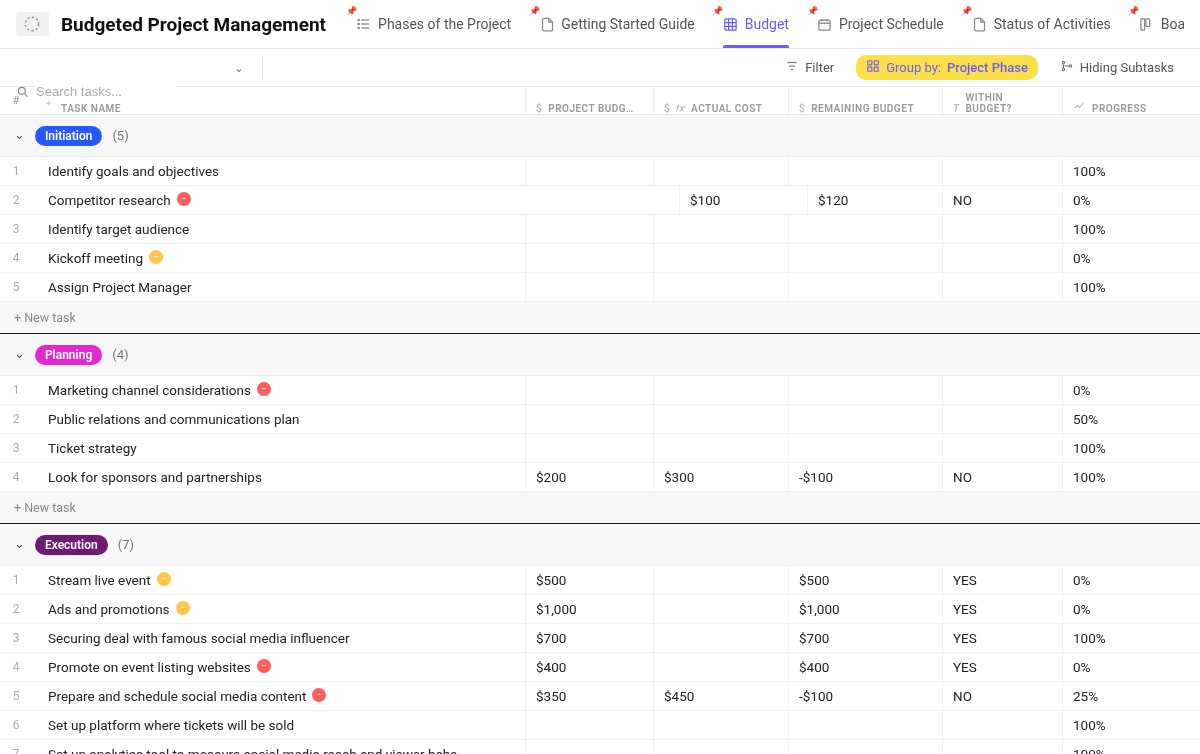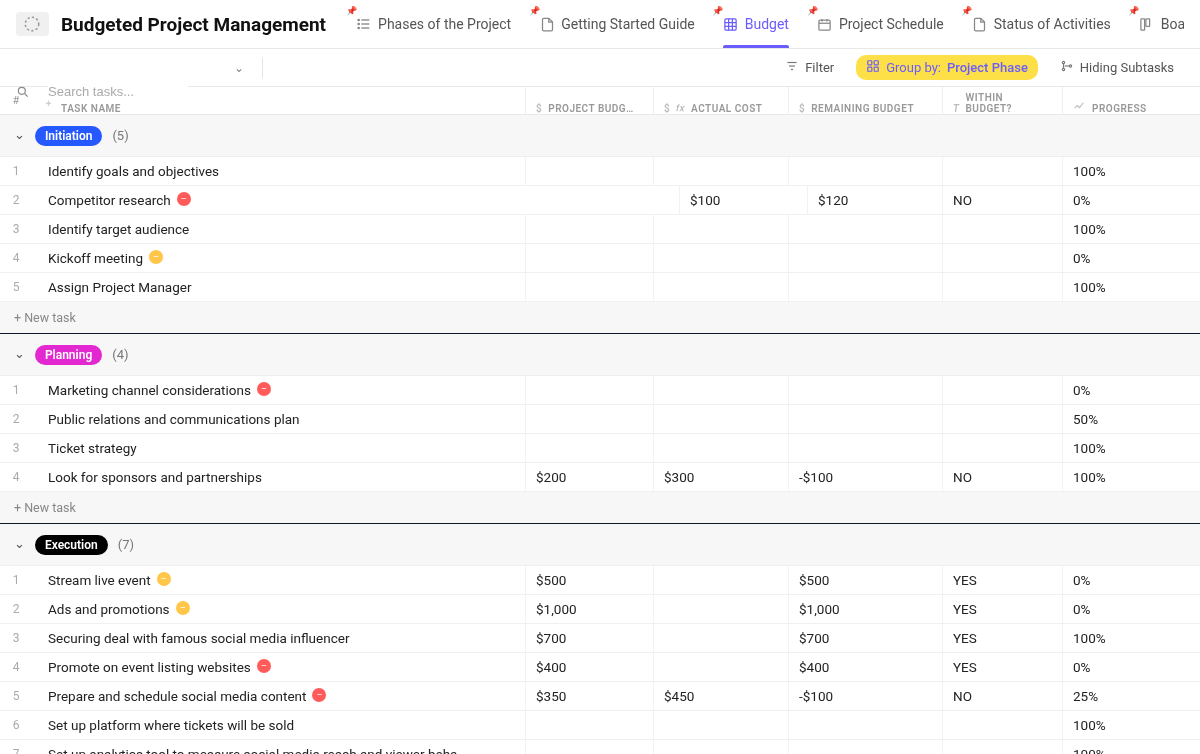--- a/index.html
+++ b/index.html
@@ -11,21 +11,21 @@
   .title { font-weight: 700; font-size: 19px; color: #111; margin-right: 12px; white-space: nowrap; }
   .tabs { display: flex; align-items: center; gap: 0; height: 100%; overflow: hidden; }
   .tab { display: flex; align-items: center; gap: 6px; padding: 0 14px; height: 100%; color: #555; cursor: pointer; white-space: nowrap; font-size: 14px; position: relative; }
   .tab.active { color: #6b5cff; }
   .tab.active::after { content: ""; position: absolute; bottom: 0; left: 14px; right: 14px; height: 3px; background: #6b5cff; border-radius: 2px 2px 0 0; }
   .tab-icon { width: 16px; height: 16px; display: inline-flex; align-items: center; justify-content: center; opacity: 0.7; }
   .tab.active .tab-icon { opacity: 1; }
   .pin { position: absolute; top: 6px; left: 4px; font-size: 9px; color: #999; }
   
   .toolbar { display: flex; align-items: center; height: 38px; border-bottom: 1px solid #e8e8e8; padding: 0 16px; gap: 12px; }
-  .search-wrap { display: flex; align-items: center; gap: 18px; flex: 0 0 200px; margin-top: 48px; }
+  .search-wrap { display: flex; align-items: center; gap: 6px; flex: 0 0 200px; margin-top: 48px; }
   .search-wrap input { border: none; outline: none; font-size: 13px; color: #333; width: 140px; }
   .search-wrap input::placeholder { color: #aaa; }
   .chev-btn { color: #888; cursor: pointer; font-size: 12px; padding: 0 6px; }
   .divider { width: 1px; height: 20px; background: #e5e5e5; }
   .toolbar-spacer { flex: 1; }
   .toolbar-btn { display: flex; align-items: center; gap: 6px; padding: 4px 10px; border-radius: 6px; cursor: pointer; color: #555; font-size: 13px; }
   .toolbar-btn.accent { background: #fde047; color: #6b5cff; border-radius: 10px; }
   .toolbar-btn .strong { font-weight: 500; }
   
   .header-row { display: flex; align-items: center; height: 28px; border-bottom: 1px solid #e8e8e8; background: #fff; }
@@ -37,21 +37,21 @@
   .c-actual { width: 135px; flex-shrink: 0; }
   .c-remain { width: 154px; flex-shrink: 0; }
   .c-within { width: 120px; flex-shrink: 0; }
   .c-progress { width: 138px; flex-shrink: 0; }
   
   .group-header { display: flex; align-items: center; height: 42px; background: #f7f7f7; padding-left: 14px; gap: 10px; border-bottom: 1px solid #eee; }
   .group-chev { font-size: 13px; color: #555; cursor: pointer; transform: translateY(-1px); }
   .group-pill { padding: 3px 10px; border-radius: 10px; font-size: 12px; font-weight: 600; color: #fff; }
   .pill-initiation { background: #2558ff; }
   .pill-planning { background: #e328d1; }
-  .pill-execution { background: #000000; }
+  .pill-execution { background: #701a75; }
   .group-count { font-size: 13px; color: #777; }
   
   .row { display: flex; align-items: center; height: 29px; border-bottom: 1px solid #f0f0f0; background: #fff; }
   .row .col-num { font-size: 12px; color: #aaa; }
   .row .task-name { flex: 1; min-width: 0; padding-left: 16px; display: flex; align-items: flex-start; gap: 6px; font-size: 13.5px; color: #222; white-space: nowrap; overflow: hidden; text-overflow: ellipsis; }
   .row .cell { border-left: 1px solid #f2f2f2; padding: 0 10px; height: 100%; display: flex; align-items: center; font-size: 13.5px; color: #222; }
   .status-dot { width: 14px; height: 14px; border-radius: 50%; display: inline-flex; align-items: center; justify-content: center; font-size: 9px; color: #fff; flex-shrink: 0; }
   .dot-red { background: #ff5b5b; }
   .dot-yellow { background: #ffc64a; }
   

